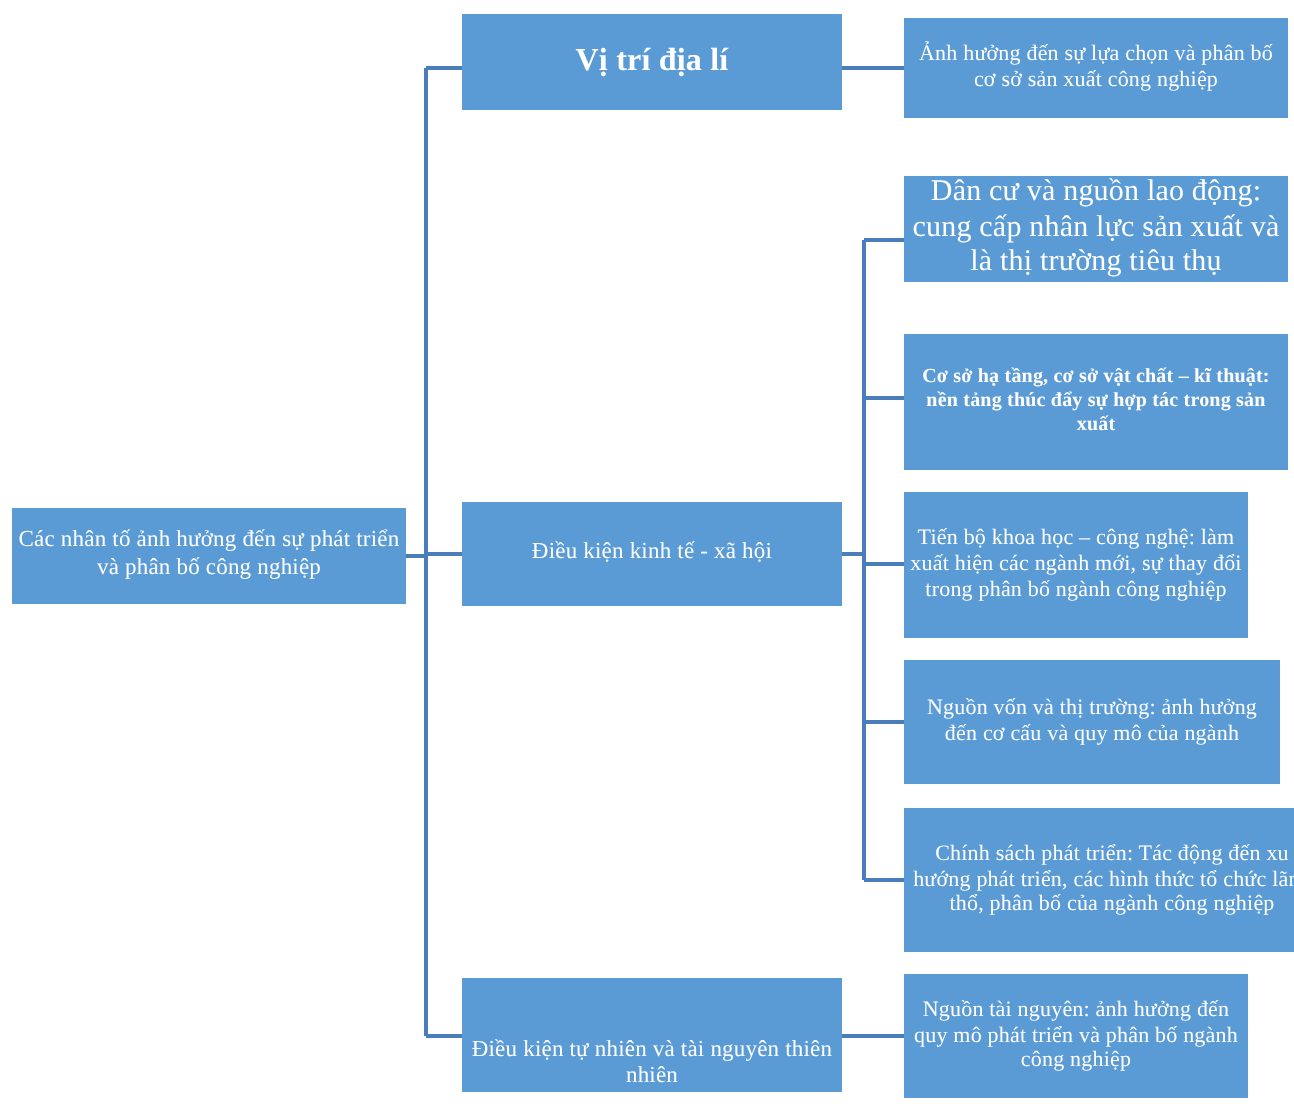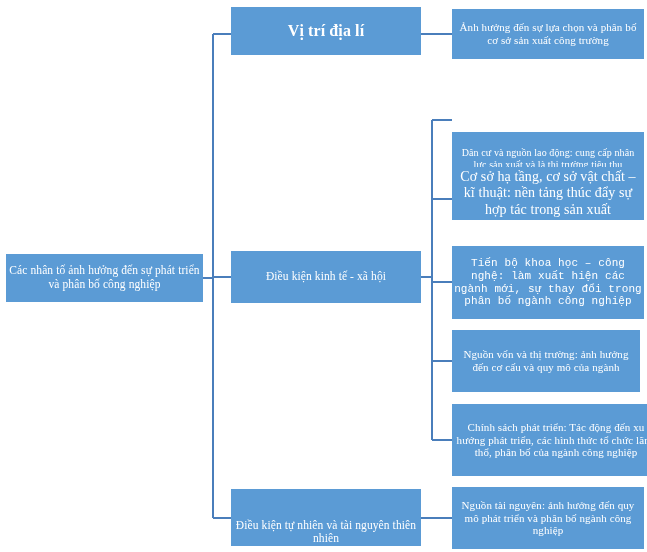--- a/index.html
+++ b/index.html
@@ -85,56 +85,55 @@
     top: 9px;
     width: 192px;
     height: 50px;
     font-size: 11px;
   }
   #node-l3-1 {
     left: 452px;
     top: 88px;
     width: 192px;
     height: 53px;
-    font-size: 10px;
-    margin-top: 44px;
+    font-size: 15px;
   }
   #node-l3-2 {
     left: 452px;
     top: 167px;
     width: 192px;
-    height: 53px;
-    font-size: 14px;
+    height: 68px;
+    font-size: 10px;
+    font-weight: bold;
   }
   #node-l3-3 {
     left: 452px;
     top: 246px;
-    width: 192px;
+    width: 172px;
     height: 73px;
     font-size: 11px;
-    font-family: Liberation Mono, monospace;
   }
   #node-l3-4 {
     left: 452px;
     top: 330px;
     width: 188px;
     height: 62px;
     font-size: 11px;
   }
   #node-l3-5 {
     left: 452px;
     top: 404px;
     width: 208px;
     height: 72px;
     font-size: 11px;
   }
   #node-l3-6 {
     left: 452px;
     top: 487px;
-    width: 192px;
+    width: 172px;
     height: 62px;
     font-size: 11px;
   }
 
   #connector-layer {
     position: absolute;
     left: 0;
     top: 0;
     width: 647px;
     height: 552px;
@@ -180,21 +179,21 @@
     <span class="node-text">Vị trí địa lí</span>
   </div>
   <div class="node" id="node-l2-1">
     <span class="node-text">Điều kiện kinh tế - xã hội</span>
   </div>
   <div class="node" id="node-l2-2">
     <span class="node-text">Điều kiện tự nhiên và tài nguyên thiên nhiên</span>
   </div>
 
   <div class="node" id="node-l3-0">
-    <span class="node-text">Ảnh hưởng đến sự lựa chọn và phân bố cơ sở sản xuất công trường</span>
+    <span class="node-text">Ảnh hưởng đến sự lựa chọn và phân bố cơ sở sản xuất công nghiệp</span>
   </div>
   <div class="node" id="node-l3-1">
     <span class="node-text">Dân cư và nguồn lao động: cung cấp nhân lực sản xuất và là thị trường tiêu thụ</span>
   </div>
   <div class="node" id="node-l3-2">
     <span class="node-text">Cơ sở hạ tầng, cơ sở vật chất – kĩ thuật: nền tảng thúc đẩy sự hợp tác trong sản xuất</span>
   </div>
   <div class="node" id="node-l3-3">
     <span class="node-text">Tiến bộ khoa học – công nghệ: làm xuất hiện các ngành mới, sự thay đổi trong phân bố ngành công nghiệp</span>
   </div>

